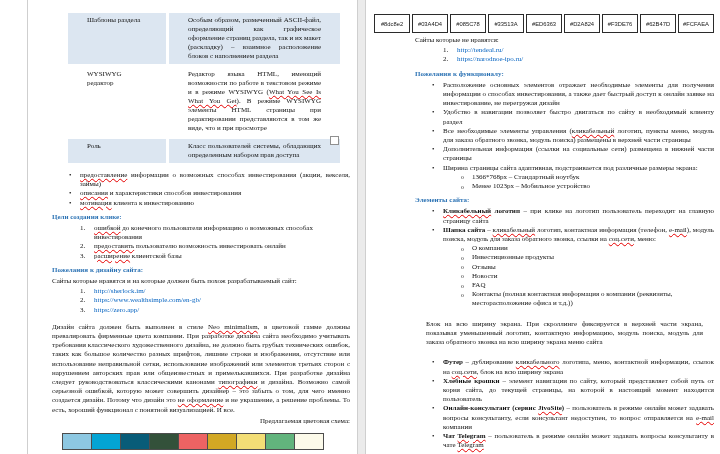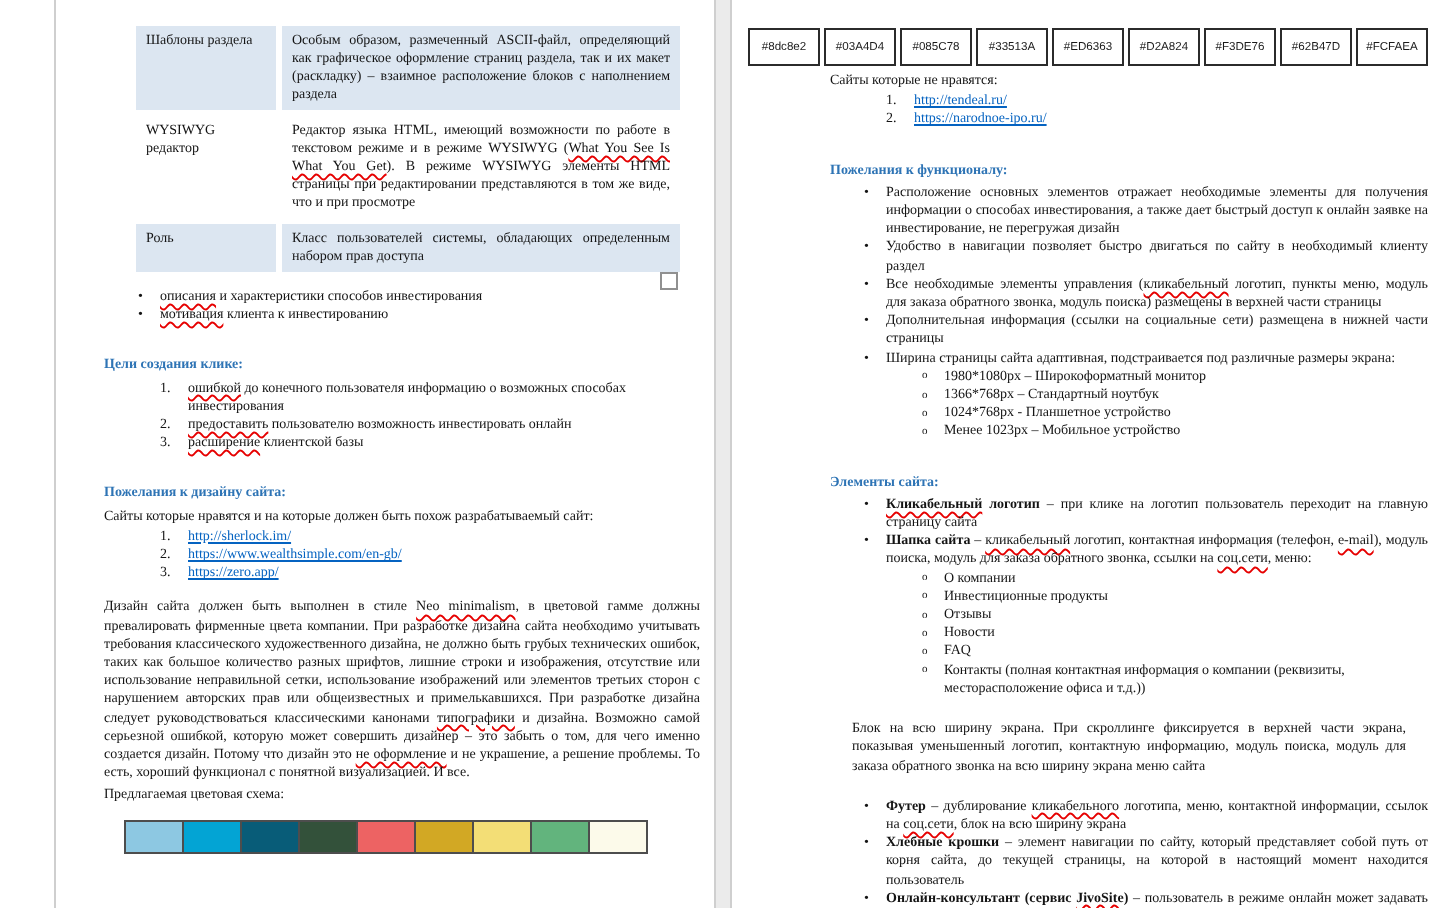--- a/index.html
+++ b/index.html
@@ -7,44 +7,44 @@
          font-family:"Liberation Serif",serif;color:#141414;}
   .gap{position:absolute;left:357px;top:0;width:9px;height:454px;background:#ebebeb;}
   .page{position:absolute;top:-10px;height:478px;background:#ffffff;border:1px solid #cfcfcf;box-sizing:border-box;}
   .pageL{left:27px;width:331px;}
   .pageR{left:365px;width:358px;}
 
   
   .glossary{display:table;border-spacing:3px;margin:19px 0 0 37px;width:278px;
             font-size:7px;line-height:9px;text-align:justify;}
   .g-row{display:table-row;}
-  .g-term,.g-def{display:table-cell;vertical-align:top;padding:3px 5px;}
+  .g-term,.g-def{display:table-cell;vertical-align:top;padding:3px 19px;}
   .g-term{width:60px;}
   .glossary .g-row:nth-of-type(odd)>div{background:#dce6f1;}
 
   .content{font-size:7px;line-height:9.2px;text-align:justify;}
   .pageL .content{margin:5px 7px 0 24px;}
   .pageR .content{margin:3px 8px 0 49px;}
 
-  .h{color:#2e74b5;font-weight:bold;margin:16px 0 2px;text-align:left;}
+  .h{color:#2e74b5;font-weight:bold;margin:5px 0 2px;text-align:left;}
   .plain{margin:2px 0 1px;}
   .bullist .li{position:relative;padding-left:13px;margin-left:15px;}
   .bullist .li::before{content:"\2022";position:absolute;left:2px;}
   .numlist{counter-reset:n;}
   .numlist .li{position:relative;padding-left:14px;margin-left:28px;counter-increment:n;text-align:left;}
   .numlist .li::before{content:counter(n) ".";position:absolute;left:0;}
   .sublist .li{position:relative;padding-left:11px;margin-left:46px;text-align:left;}
   .sublist .li::before{content:"o";position:absolute;left:0;top:0.5px;font-size:5.5px;}
   .para{margin:8px 0 2px;}
   .note{margin:11px;}
   .b{font-weight:bold;}
   .sp{text-decoration-line:underline;text-decoration-style:wavy;text-decoration-color:#e60000;text-decoration-thickness:1px;text-underline-offset:1px;}
-  .lnk{color:#0563c1;text-decoration:underline;cursor:pointer;}
+  .lnk{color:#0563c1;cursor:pointer;}
 
-  .schemelabel{margin-top:0;text-align:left;}
+  .schemelabel{margin-top:0;text-align:right;}
   .swatches{display:flex;margin:7px 0 0 10px;width:-moz-fit-content;width:fit-content;border:1px solid #4d4d4d;}
   .sw{width:28px;height:15px;border-right:1px solid #4d4d4d;}
   .sw:last-child{border-right:none;}
 
   .hexrow{display:flex;gap:2px;margin:23px 0 0 8px;}
   .hexcell{box-sizing:border-box;width:36px;height:19px;border:1px solid #2b2b2b;background:#fff;
            display:flex;align-items:center;justify-content:center;
            font-family:"Liberation Sans",sans-serif;font-size:5.8px;color:#1a1a1a;}
 
   .anchor-sq{position:absolute;left:302px;top:145px;width:7px;height:7px;border:1px solid #909090;background:#fff;}
@@ -72,20 +72,21 @@
           <div class="g-term">Роль</div>
           <div class="g-def"><span>Класс пользователей системы, обладающих определенным набором прав доступа</span></div>
         </div>
       </div>
 
     <div class="anchor-sq"></div>
 
     <div class="content">
       <div class="bullist">
 
+      <div class="li"><span class="sp">предоставление</span><span> информации о возможных способах инвестирования (акции, векселя, займы)</span></div>
           <div class="li"><span class="sp">описания</span><span> и характеристики способов инвестирования</span></div>
           <div class="li"><span class="sp">мотивация</span><span> клиента к инвестированию</span></div>
         </div>
 
       <div class="h">Цели создания клике:</div>
       <div class="numlist">
 
       <div class="li"><span class="sp">ошибкой</span><span> до конечного пользователя информацию о возможных способах инвестирования</span></div>
           <div class="li"><span class="sp">предоставить</span><span> пользователю возможность инвестировать онлайн</span></div>
           <div class="li"><span class="sp">расширение</span><span> клиентской базы</span></div>
@@ -157,23 +158,21 @@
       <div class="bullist">
 
       <div class="li"><span>Расположение основных элементов отражает необходимые элементы для получения информации о способах инвестирования, а также дает быстрый доступ к онлайн заявке на инвестирование, не перегружая дизайн</span></div>
           <div class="li"><span>Удобство в навигации позволяет быстро двигаться по сайту в необходимый клиенту раздел</span></div>
           <div class="li"><span>Все необходимые элементы управления (</span><span class="sp">кликабельный</span><span> логотип, пункты меню, модуль для заказа обратного звонка, модуль поиска) размещены в верхней части страницы</span></div>
           <div class="li"><span>Дополнительная информация (ссылки на социальные сети) размещена в нижней части страницы</span></div>
           <div class="li"><span>Ширина страницы сайта адаптивная, подстраивается под различные размеры экрана:</span></div>
         </div>
       <div class="sublist">
 
-      <div class="li">1980*1080px – Широкоформатный монитор</div>
           <div class="li">1366*768px – Стандартный ноутбук</div>
-          <div class="li">1024*768px - Планшетное устройство</div>
           <div class="li">Менее 1023px – Мобильное устройство</div>
         </div>
 
       <div class="h">Элементы сайта:</div>
       <div class="bullist">
 
       <div class="li"><span class="b sp">Кликабельный</span><span class="b"> логотип</span><span> – при клике на логотип пользователь переходит на главную страницу сайта</span></div>
           <div class="li"><span class="b">Шапка сайта</span><span> – </span><span class="sp">кликабельный</span><span> логотип, контактная информация (телефон, </span><span class="sp">e-mail</span><span>), модуль поиска, модуль для заказа обратного звонка, ссылки на </span><span class="sp">соц.сети</span><span>, меню:</span></div>
         </div>
       <div class="sublist">

